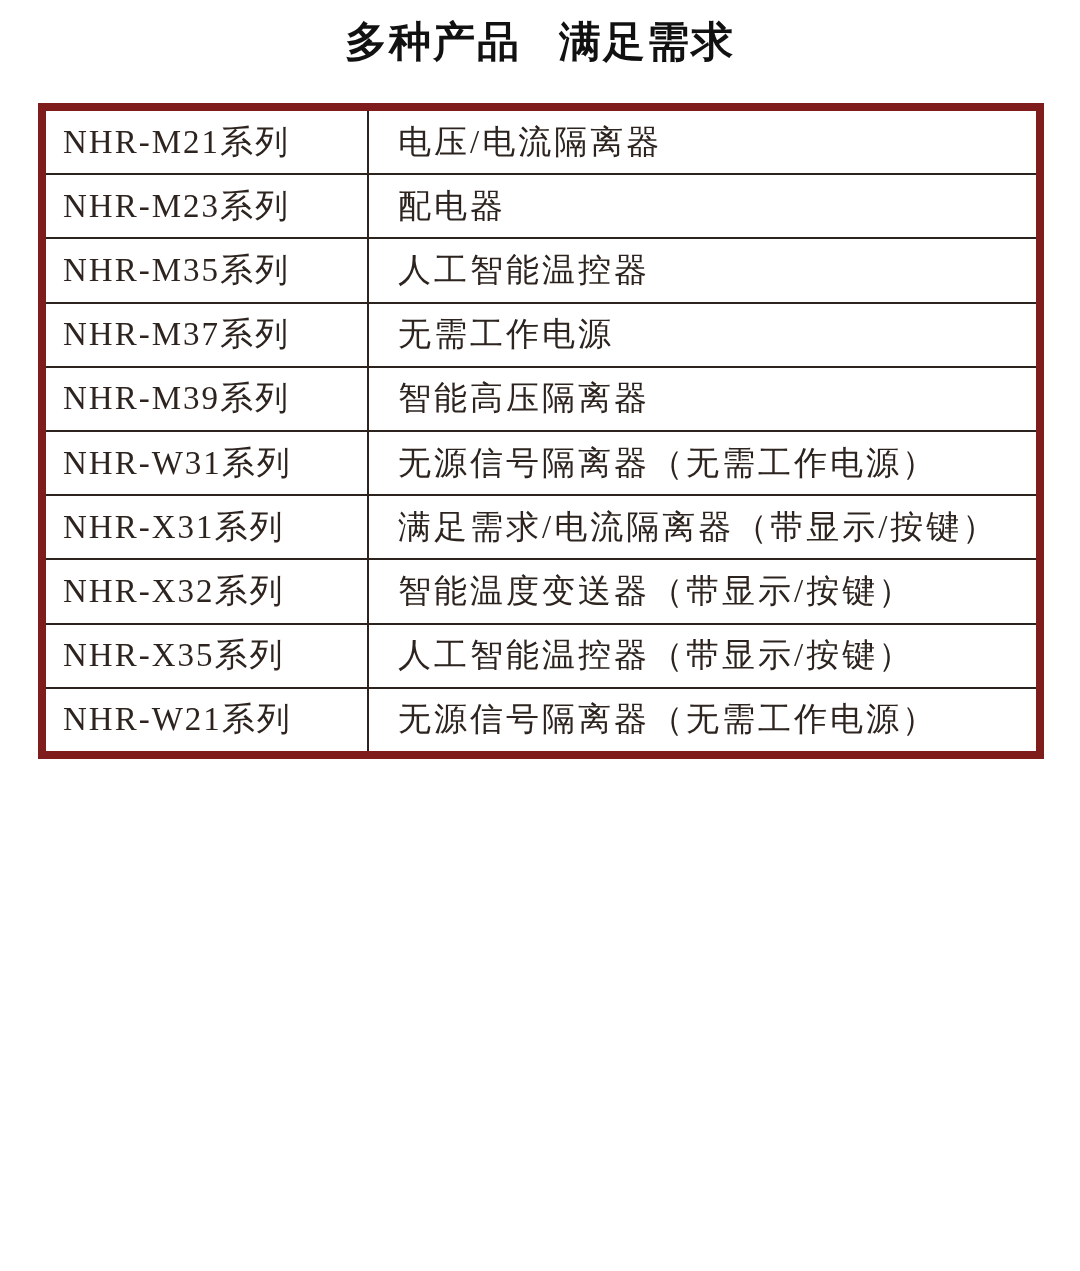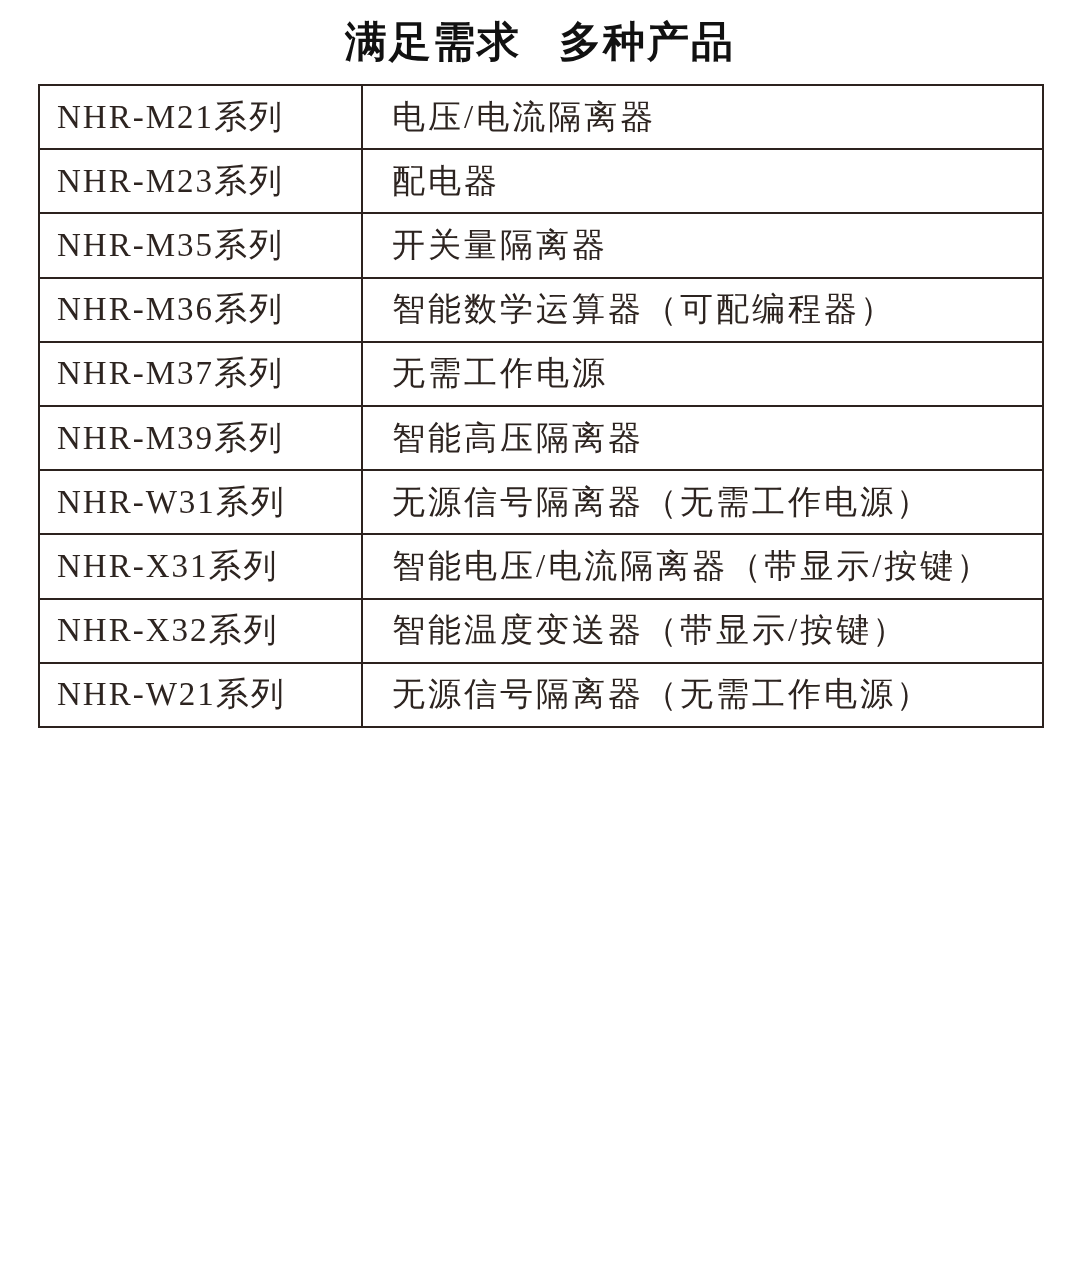--- a/index.html
+++ b/index.html
@@ -26,26 +26,26 @@
     align-items: center;
     gap: 38px;
     font-family: "DejaVu Sans", sans-serif;
     font-weight: bold;
     font-size: 42px;
     letter-spacing: 2px;
     color: #111111;
   }
   table.products {
     position: absolute;
-    top: 84px;
+    top: 103px;
     left: 38px;
     width: 1006px;
     border-collapse: collapse;
     table-layout: fixed;
-    border: 1px solid #7f1d1d;
+    border: 8px solid #7f1d1d;
   }
   table.products td {
     border: 2px solid #2c221e;
     height: 62.2px;
     vertical-align: middle;
     font-size: 33px;
     line-height: 1;
     white-space: nowrap;
     overflow: hidden;
   }
@@ -56,60 +56,60 @@
   }
   td.desc {
     padding: 0 0 0 29px;
     letter-spacing: 3px;
   }
 </style>
 </head>
 <body>
 
 <div class="title">
+  <span>多种产品</span>
   <span>满足需求</span>
-  <span>多种产品</span>
 </div>
 
 <table class="products">
   <tbody>
     <tr>
       <td class="series">NHR-M21系列</td>
       <td class="desc">电压/电流隔离器</td>
     </tr>
     <tr>
       <td class="series">NHR-M23系列</td>
       <td class="desc">配电器</td>
     </tr>
     <tr>
       <td class="series">NHR-M35系列</td>
-      <td class="desc">开关量隔离器</td>
-    </tr>
-    <tr>
-      <td class="series">NHR-M36系列</td>
-      <td class="desc">智能数学运算器（可配编程器）</td>
+      <td class="desc">人工智能温控器</td>
     </tr>
     <tr>
       <td class="series">NHR-M37系列</td>
       <td class="desc">无需工作电源</td>
     </tr>
     <tr>
       <td class="series">NHR-M39系列</td>
       <td class="desc">智能高压隔离器</td>
     </tr>
     <tr>
       <td class="series">NHR-W31系列</td>
       <td class="desc">无源信号隔离器（无需工作电源）</td>
     </tr>
     <tr>
       <td class="series">NHR-X31系列</td>
-      <td class="desc">智能电压/电流隔离器（带显示/按键）</td>
+      <td class="desc">满足需求/电流隔离器（带显示/按键）</td>
     </tr>
     <tr>
       <td class="series">NHR-X32系列</td>
       <td class="desc">智能温度变送器（带显示/按键）</td>
+    </tr>
+    <tr>
+      <td class="series">NHR-X35系列</td>
+      <td class="desc">人工智能温控器（带显示/按键）</td>
     </tr>
     <tr>
       <td class="series">NHR-W21系列</td>
       <td class="desc">无源信号隔离器（无需工作电源）</td>
     </tr>
   </tbody>
 </table>
 
 </body></html>

